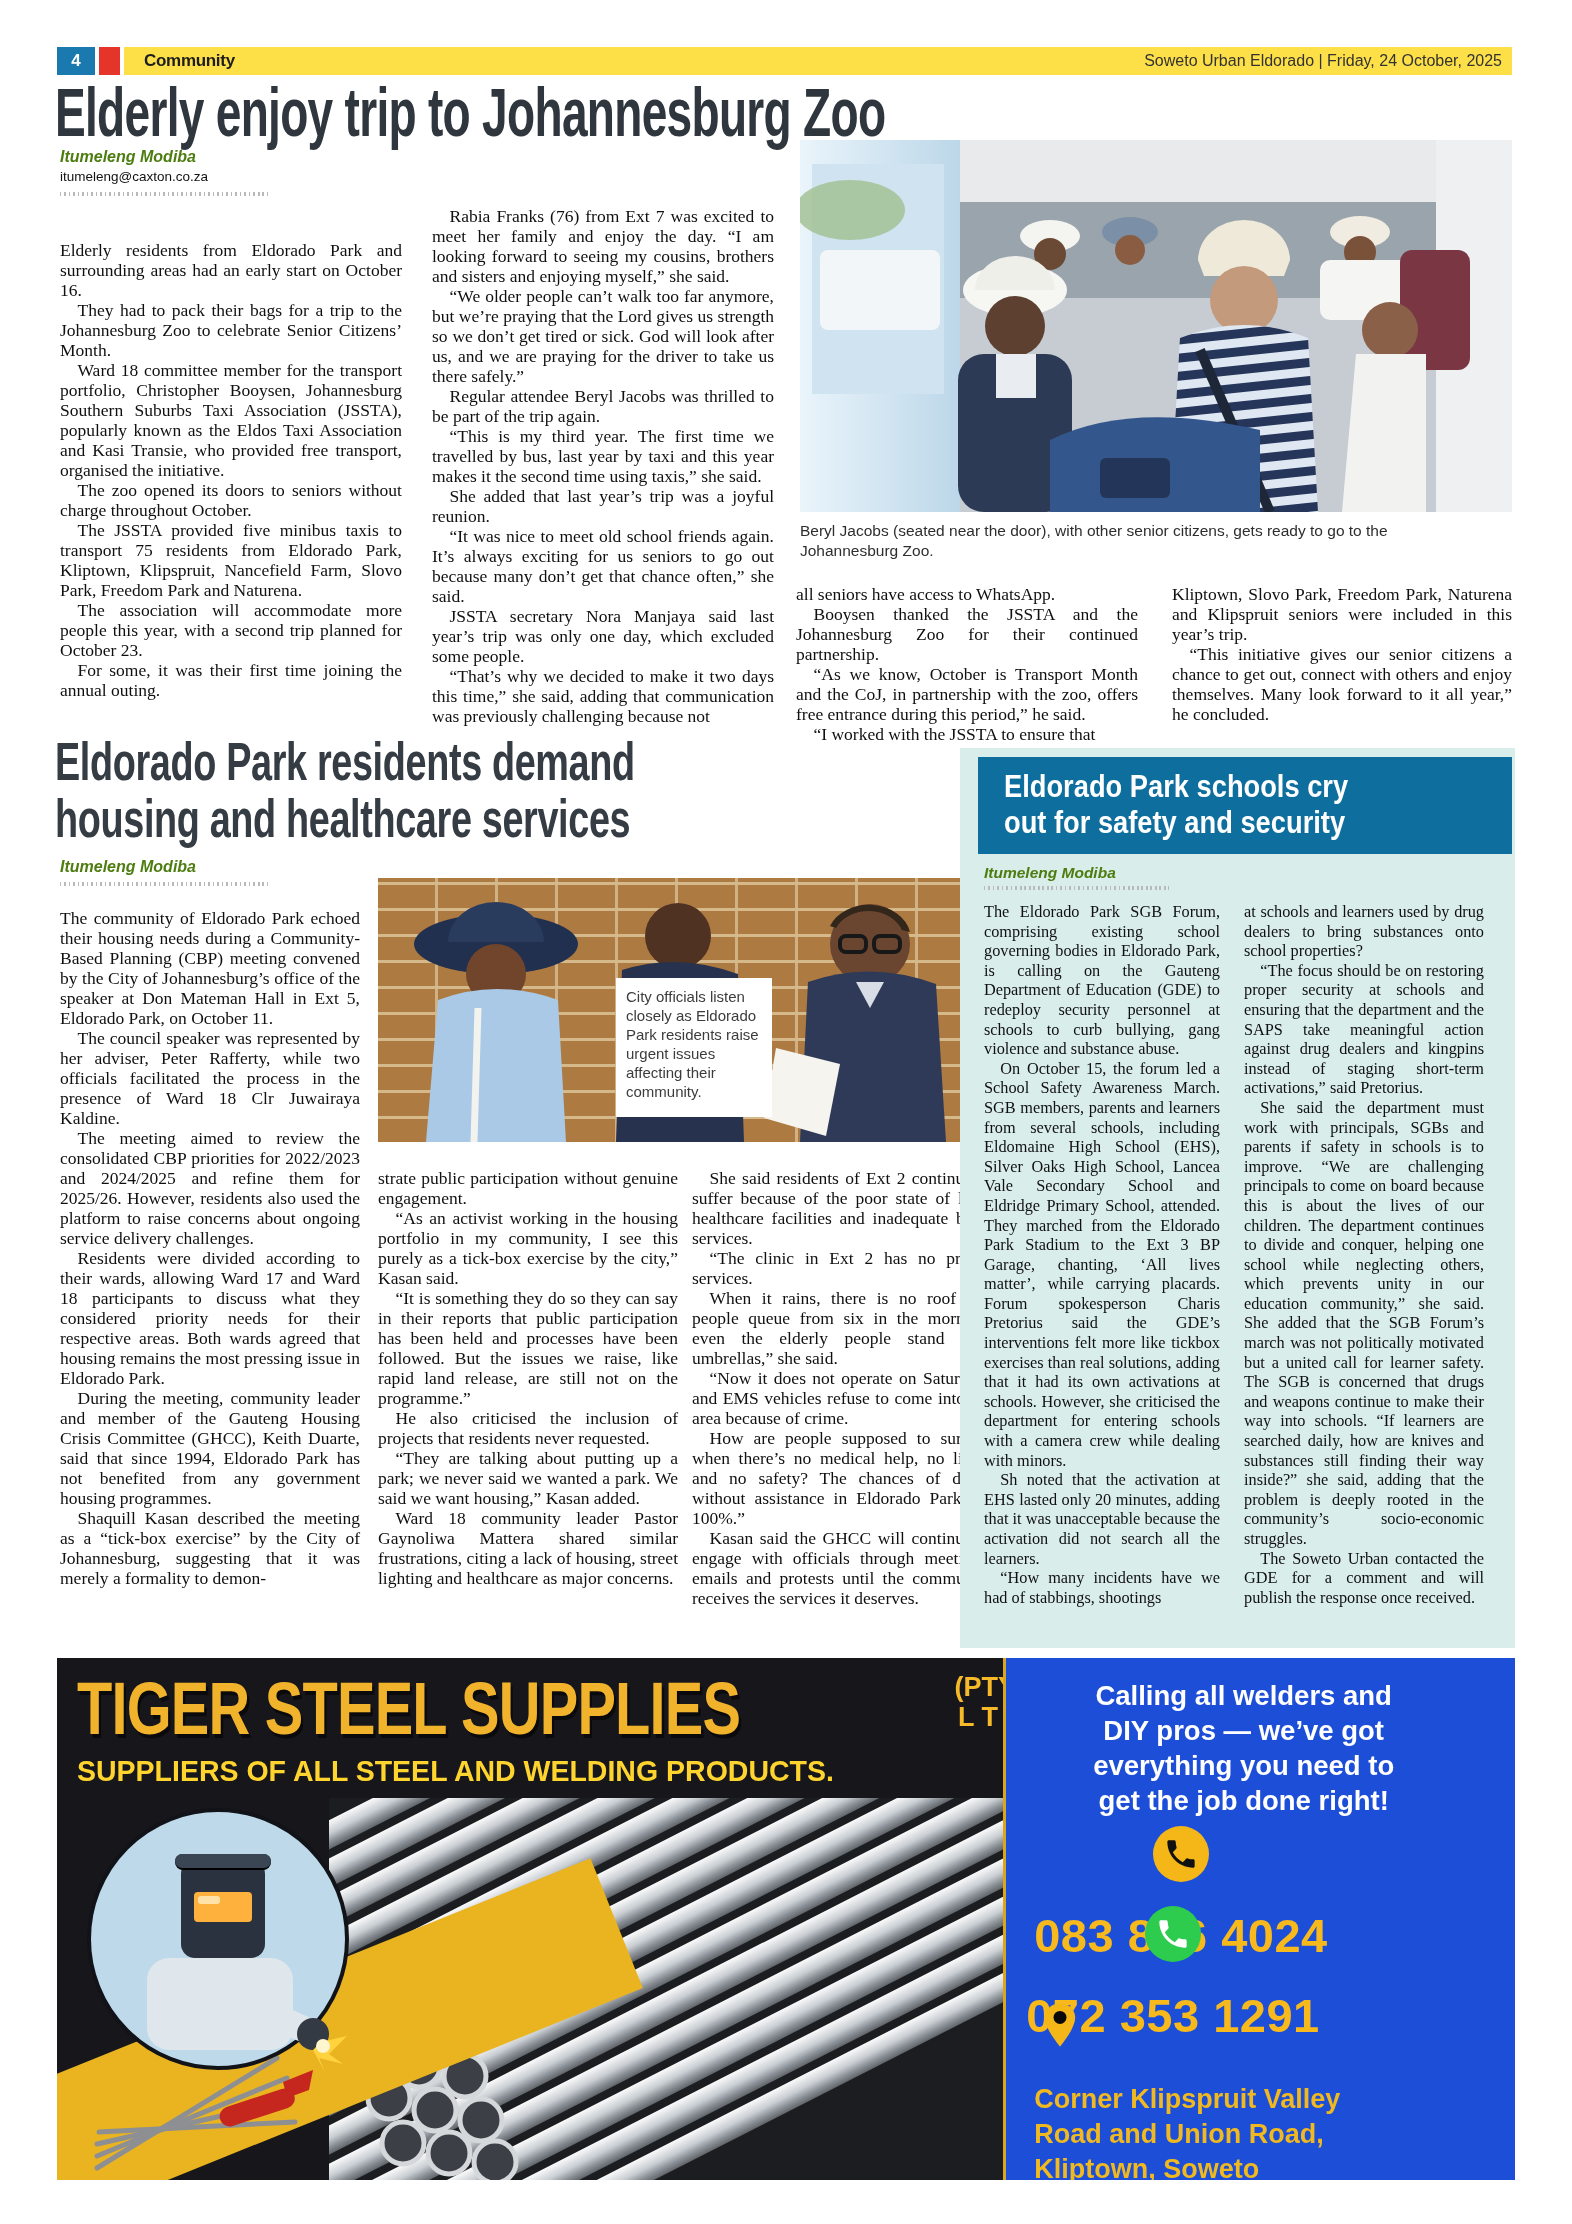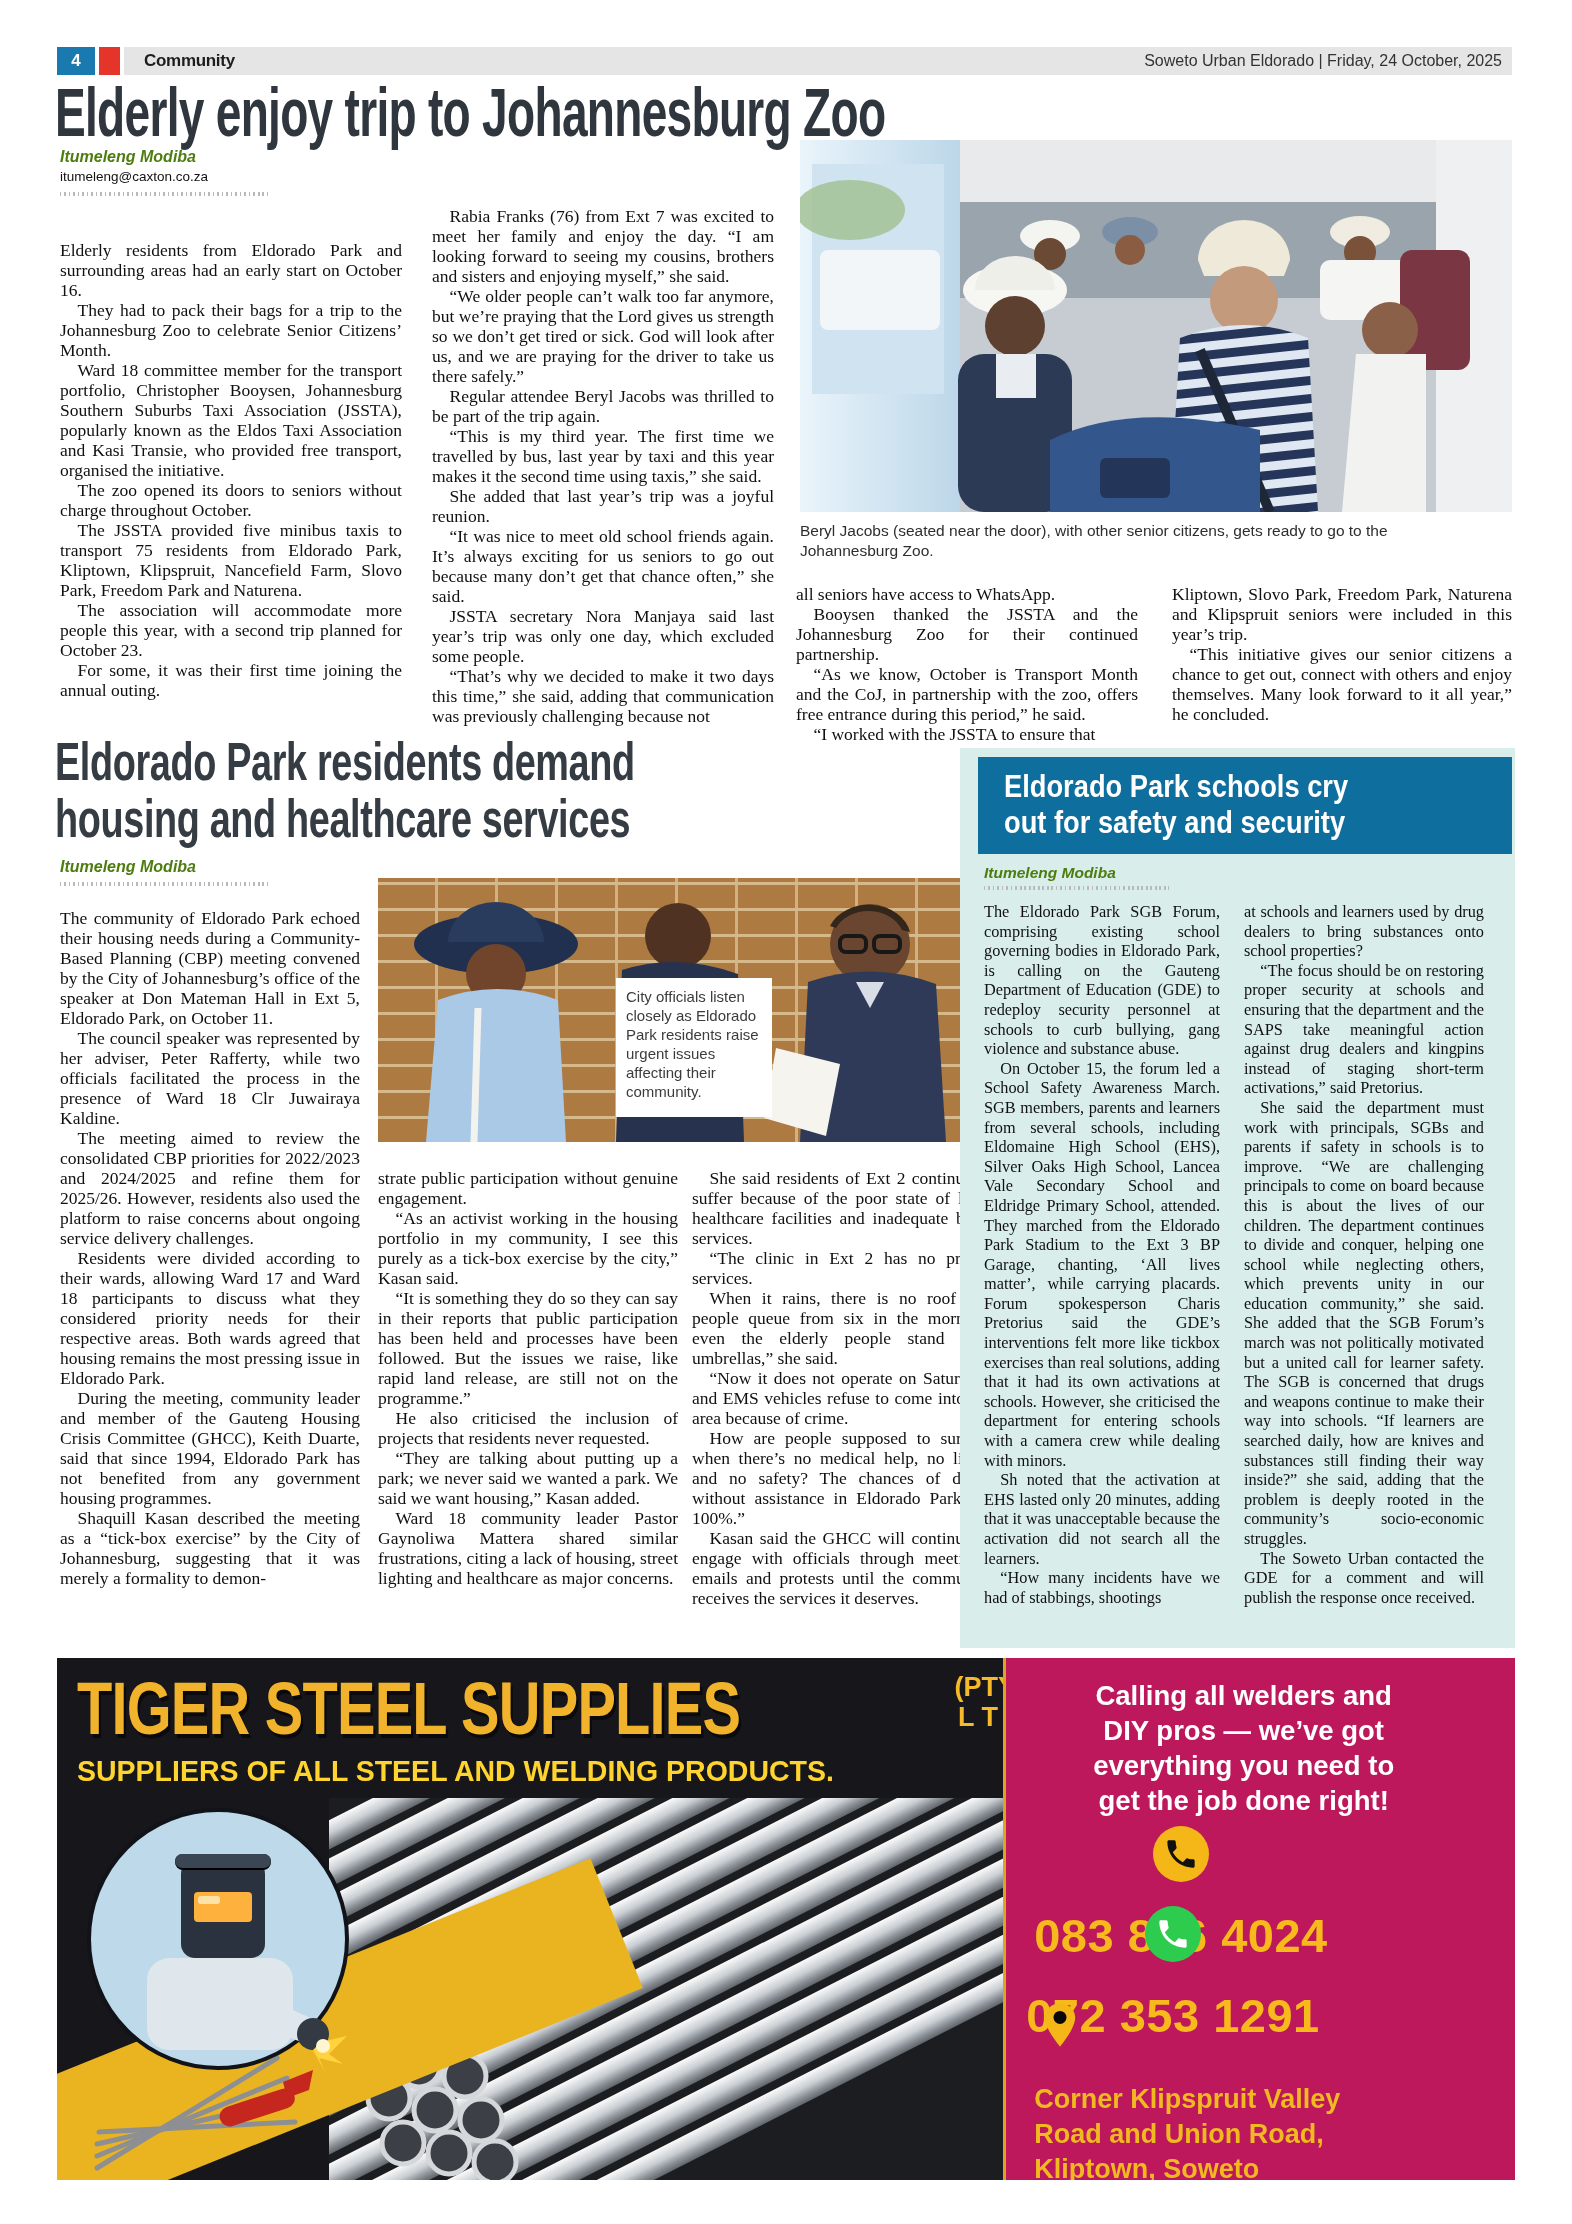--- a/index.html
+++ b/index.html
@@ -2,21 +2,21 @@
 <html lang="en"><head>
 <meta charset="utf-8">
 <style>
   html,body{margin:0;padding:0;background:#888;}
   .page{position:relative;width:1572px;height:2224px;background:#ffffff;overflow:hidden;
         font-family:"Liberation Sans",sans-serif;}
   
   .pagenum{position:absolute;left:57px;top:47px;width:38px;height:28px;background:#1a7ab0;
            color:#fff;font-weight:bold;font-size:17px;text-align:center;line-height:28px;}
   .redsq{position:absolute;left:99px;top:47px;width:21px;height:28px;background:#e5352a;}
-  .hbar{position:absolute;left:124px;top:47px;width:1388px;height:28px;background:#e5e5e5;
+  .hbar{position:absolute;left:124px;top:47px;width:1388px;height:28px;background:#fde047;
         display:flex;align-items:center;justify-content:space-between;padding:0 10px 0 20px;box-sizing:border-box;}
   .section-title{font-weight:bold;font-size:17px;color:#1d1d1d;letter-spacing:-0.3px;}
   .edition{font-size:16px;color:#333;}
   
   .h1-a1{position:absolute;left:55px;top:72px;font-size:64px;font-weight:bold;color:#2f363d;
          white-space:nowrap;letter-spacing:-1px;transform:scale(0.72,1.08);transform-origin:left top;}
   .h1-a2{position:absolute;left:55px;font-size:54px;font-weight:bold;color:#353c43;
          white-space:nowrap;letter-spacing:-0.5px;transform:scale(0.70,1.0);transform-origin:left top;}
   .byline{position:absolute;font-weight:bold;font-size:16px;color:#4d7c0f;font-style:italic;}
   .bymail{position:absolute;font-size:13.5px;color:#111;}
@@ -37,21 +37,21 @@
               font-size:15px;line-height:19px;color:#3c3c3c;white-space:pre-line;}
   
   .panel{position:absolute;left:960px;top:748px;width:555px;height:900px;background:#d9edeb;}
   .panel-head{position:absolute;left:978px;top:757px;width:534px;height:97px;background:#0e6f9e;
               box-sizing:border-box;padding:12px 0 0 26px;}
   .panel-head div{color:#fff;font-weight:bold;font-size:31px;white-space:nowrap;
                   transform:scaleX(0.88);transform-origin:left top;line-height:36px;}
   
   .ad{position:absolute;left:57px;top:1658px;width:1458px;height:522px;background:#101013;display:flex;overflow:hidden;}
   .ad-left{position:relative;width:980px;height:100%;background:#17171b;overflow:hidden;}
-  .ad-right{position:relative;width:530px;height:100%;background:#be185d;border-left:3px solid #d9a61f;box-sizing:border-box;}
+  .ad-right{position:relative;width:530px;height:100%;background:#1d4ed8;border-left:3px solid #d9a61f;box-sizing:border-box;}
   .brand{position:absolute;left:20px;top:8px;font-size:74px;font-weight:bold;letter-spacing:-1px;
          white-space:nowrap;transform:scaleX(0.78);transform-origin:left top;
          color:#f2b32c;text-shadow:3px 4px 0 rgba(0,0,0,0.55);}
   .brand-suffix{position:absolute;left:880px;top:14px;color:#f5b929;font-weight:bold;font-size:27px;
                 text-align:right;width:88px;line-height:30px;white-space:pre-line;}
   .tagline{position:absolute;left:20px;top:96px;font-size:30px;font-weight:bold;color:#ffd42e;
            white-space:nowrap;transform:scaleX(0.95);transform-origin:left top;}
   .welder{position:absolute;left:28px;top:148px;}
   .pipes{position:absolute;left:272px;top:140px;}
   .wedge{position:absolute;left:-60px;top:440px;width:640px;height:140px;background:#e9b41f;

